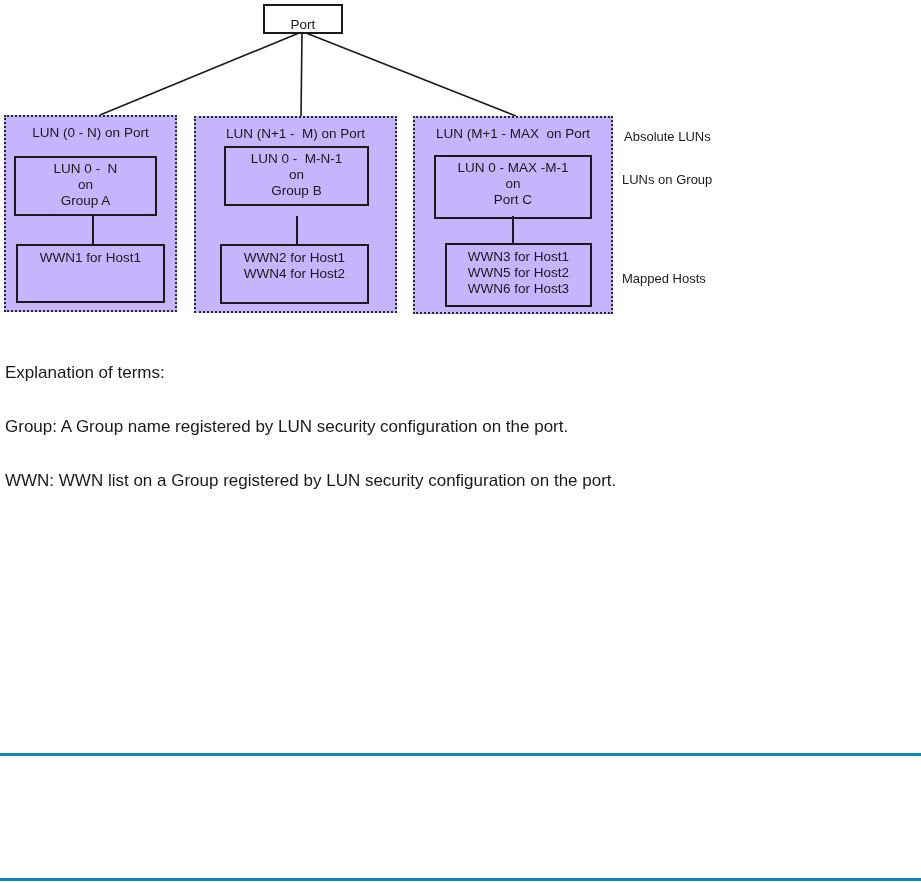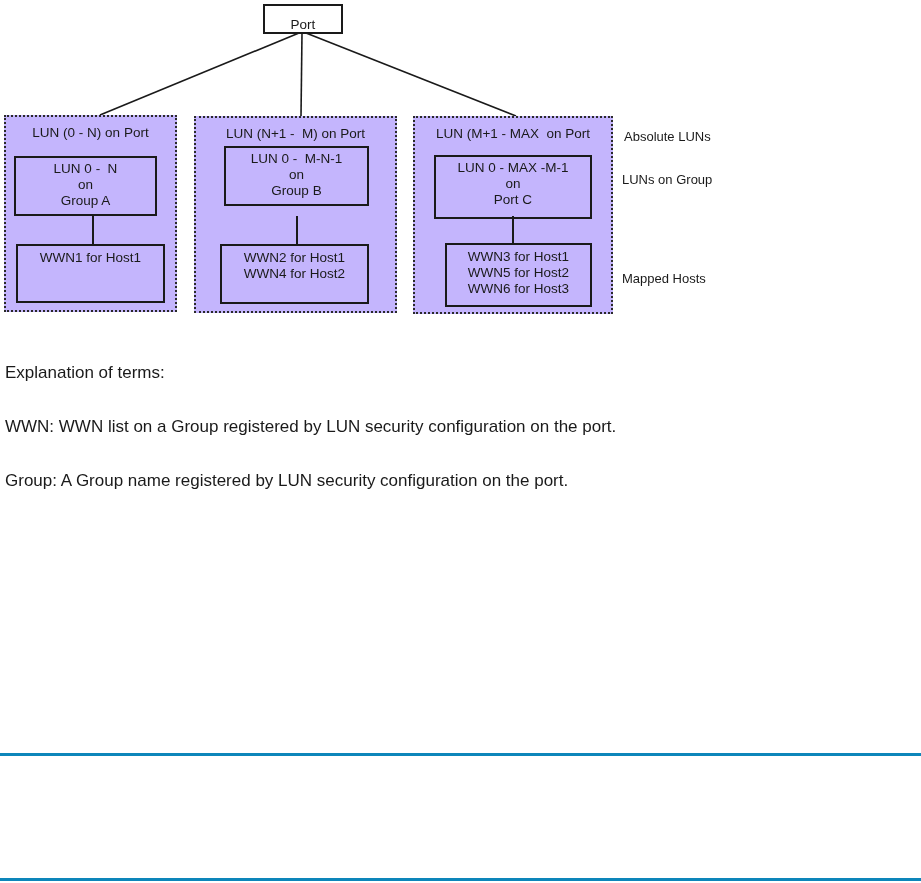--- a/index.html
+++ b/index.html
@@ -148,20 +148,20 @@
       <div>WWN6 for Host3</div>
     </div>
   </div>
 
   <div class="row-label rl-abs">Absolute LUNs</div>
   <div class="row-label rl-grp">LUNs on Group</div>
   <div class="row-label rl-map">Mapped Hosts</div>
 
   <div class="explanation">
     <div>Explanation of terms:</div>
+    <div>Group: A Group name registered by LUN security configuration on the port.</div>
     <div>WWN: WWN list on a Group registered by LUN security configuration on the port.</div>
-    <div>Group: A Group name registered by LUN security configuration on the port.</div>
   </div>
 
   <div class="rule rule-1" style="background: rgb(13, 134, 186);"></div>
   <div class="rule rule-2" style="background: rgb(13, 134, 186);"></div>
 
 </div>
 
 </body></html>

